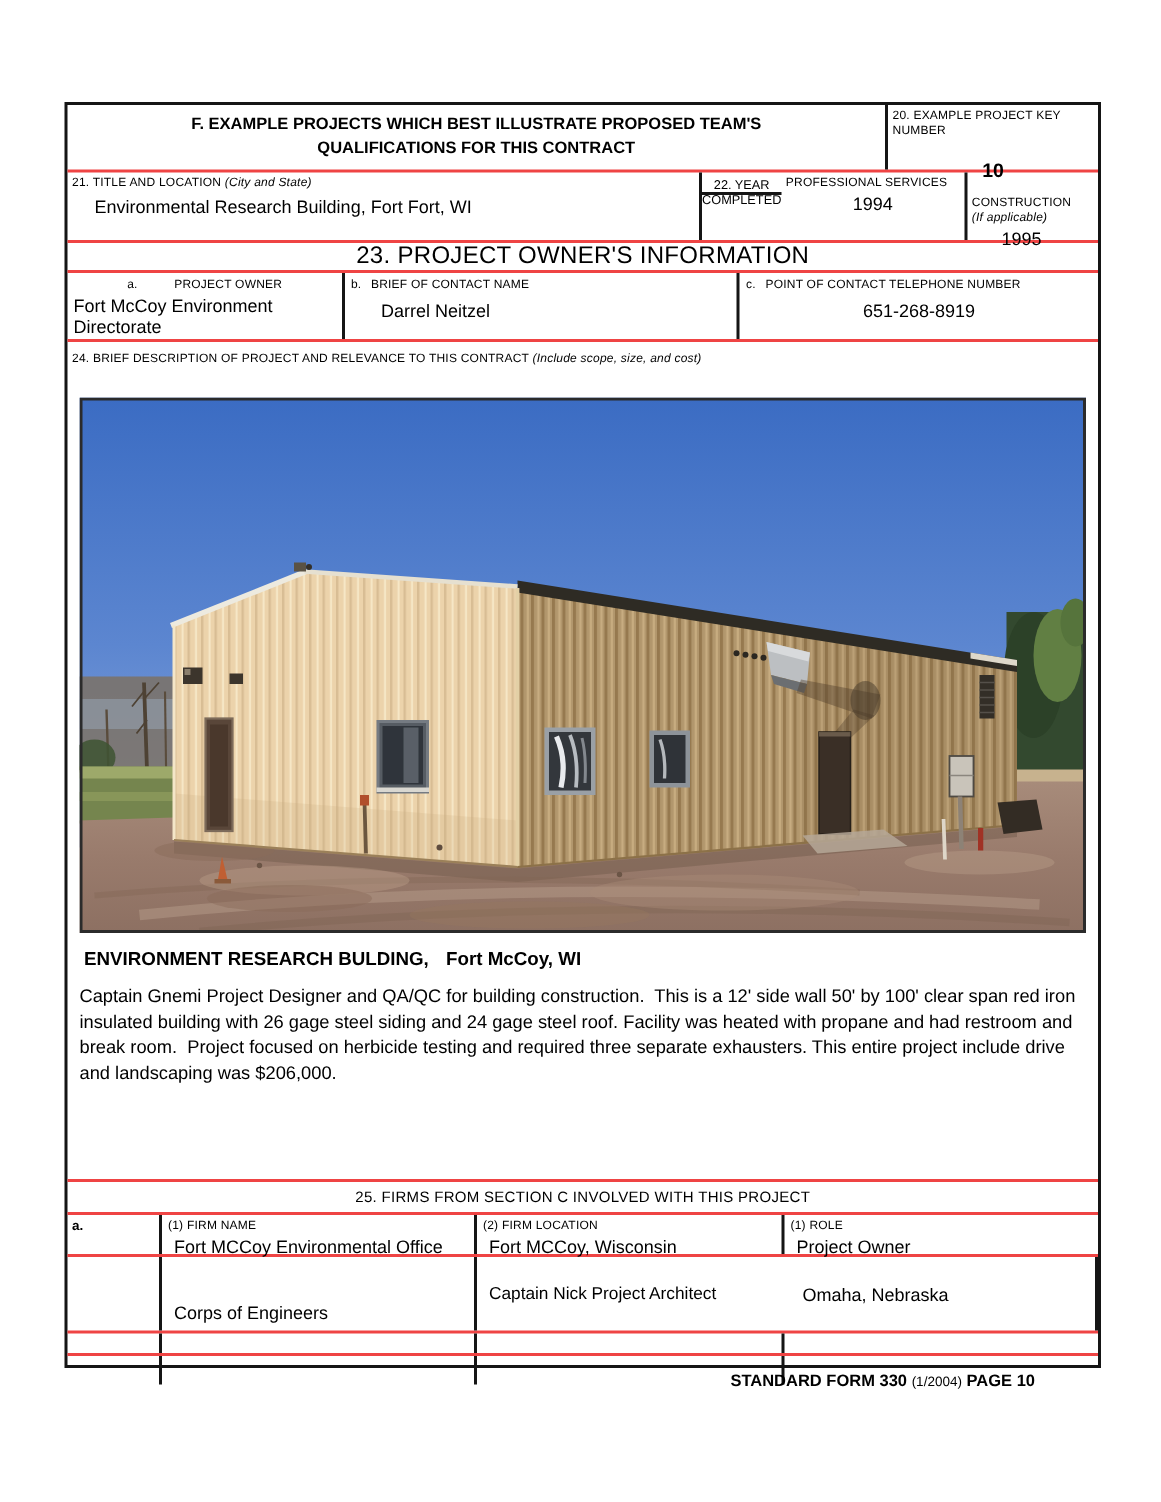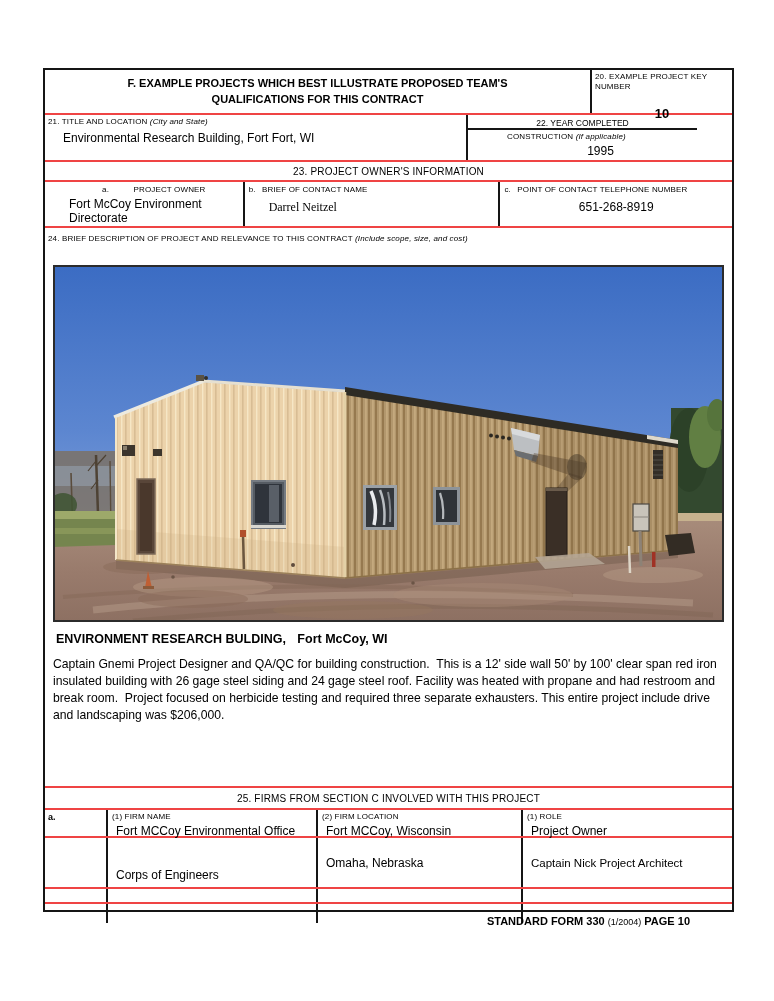--- a/index.html
+++ b/index.html
@@ -27,40 +27,40 @@
   .r1 { height:45px; }
   .r1 .title-cell { width:547px; display:flex; align-items:center; justify-content:center; }
   .r1 .title-text { font-weight:bold; font-size:11px; text-align:center; line-height:1.45; max-width:420px; }
   .r1 .key-cell { width:140px; padding:2px 3px; }
   .r1 .key-val { font-weight:bold; font-size:13px; text-align:center; margin-top:14px; }
 
   
   .r2 { height:47px; }
   .r2 .t-cell { width:423px; padding:2px 3px; }
   .r2 .t-val { margin:4px 0 0 15px; }
-  .r2 .y-cell { width:229px; display:flex; flex-direction:column; }
+  .r2 .y-cell { width:229px; display:flex; flex-direction:row; }
   .r2 .y-head { height:15px; border-bottom:2px solid #151515; font-size:8.5px; text-align:center; padding-top:3px; }
   .r2 .y-body { flex:1; display:flex; }
   .r2 .ps { width:124px; padding:2px 3px; }
-  .r2 .co { flex:1; padding:2px 3px;margin-left:36px; }
+  .r2 .co { flex:1; padding:15px 3px; }
   .r2 .y-val { text-align:center; margin-top:2px; }
 
   
-  .r3 { height:20px; align-items:center; justify-content:center; font-size:10px; letter-spacing:.2px; }
+  .r3 { height:20px; align-items:center; justify-content:center; font-size:16px; letter-spacing:.2px; }
 
   
   .r4 { height:46px; }
   .r4 .cell { padding:3px 4px; }
-  .r4 .c-a { width:186px;margin-left:20px; }
+  .r4 .c-a { width:186px; }
   .r4 .c-b { width:265px; }
   .r4 .c-c { width:240px; }
   .key-sp { margin-right:4px; }
   .key-sp-wide { margin-right:22px; }
   .r4 .v-a { margin-top:2px; }
-  .r4 .v-b { margin:5px 0 0 20px;font-family:Liberation Serif, serif; }
+  .r4 .v-b { margin:5px 0 0 20px; }
   .r4 .v-c { margin-top:5px; text-align:center; }
 
   
   .r5 { height:560px; display:block; padding:6px 3px 0 3px; }
   .photo-wrap { position:absolute; left:8px; top:37px; width:671px; height:357px; }
   .photo-wrap svg { display:block; }
   .caption { position:absolute; left:11px; top:404px; font-weight:bold; font-size:12.5px; }
   .caption .cap-loc { margin-left:8px; }
   .descr {
     position:absolute; left:8px; top:428px; width:676px;
@@ -111,20 +111,24 @@
       <div class="cell br t-cell">
         <div class="lbl">
           <span>21. TITLE AND LOCATION</span>
           <span class="it">(City and State)</span>
         </div>
         <div class="val t-val">Environmental Research Building, Fort Fort, WI</div>
       </div>
       <div class="cell y-cell">
         <div class="y-head">22. YEAR COMPLETED</div>
         <div class="y-body">
+          <div class="ps br">
+            <div class="lbl">PROFESSIONAL SERVICES</div>
+            <div class="val y-val">1994</div>
+          </div>
           <div class="co">
             <div class="lbl">
               <span>CONSTRUCTION</span>
               <span class="it">(If applicable)</span>
             </div>
             <div class="val y-val">1995</div>
           </div>
         </div>
       </div>
     </div>
@@ -320,22 +324,22 @@
       </div>
       <div class="cell c3">
         <div class="lbl">(1) ROLE</div>
         <div class="val fv">Project Owner</div>
       </div>
     </div>
 
     <div class="row fr r8">
       <div class="cell br c0"></div>
       <div class="cell br c1 val">Corps of Engineers</div>
+      <div class="cell c3">Captain Nick Project Architect</div>
       <div class="cell br c2 val">Omaha, Nebraska</div>
-      <div class="cell c3">Captain Nick Project Architect</div>
     </div>
 
     <div class="row fr r9">
       <div class="cell br c0"></div>
       <div class="cell br c1 val"></div>
       <div class="cell br c2 val"></div>
       <div class="cell c3 val"></div>
     </div>
 
     <div class="row fr r10">

